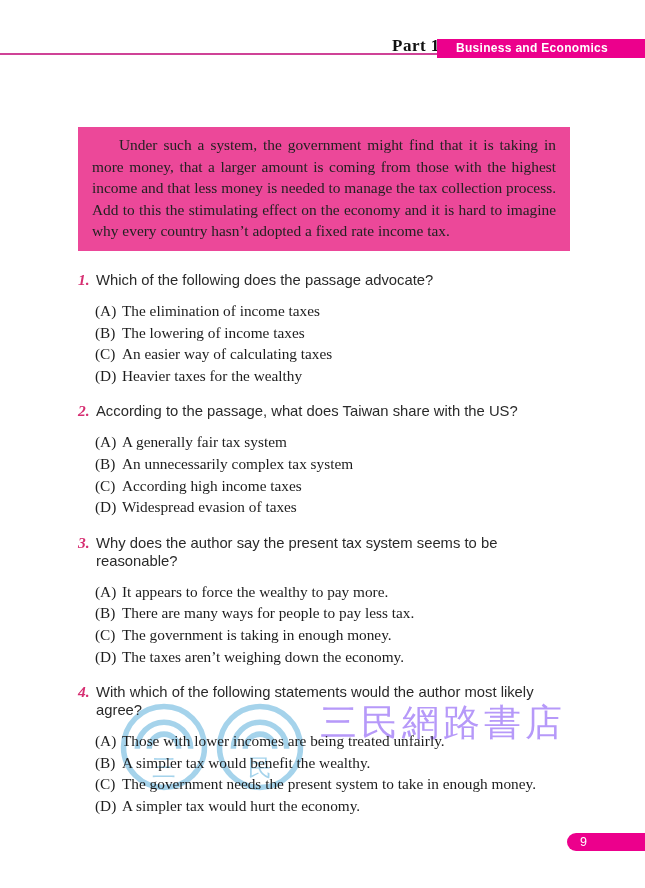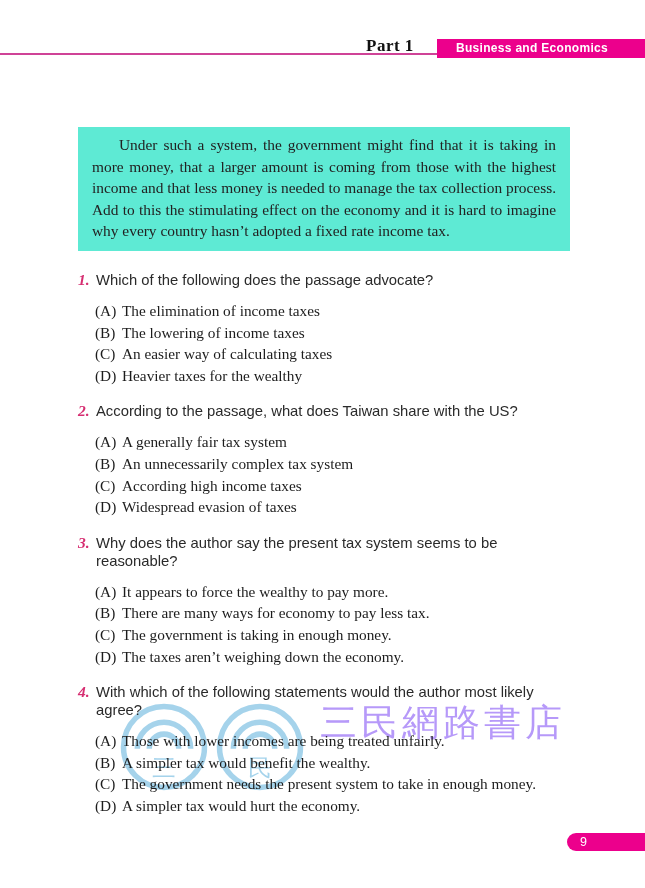--- a/index.html
+++ b/index.html
@@ -7,35 +7,35 @@
     position:relative; width:645px; height:888px; background:#ffffff;
     font-family:"Liberation Serif", serif; overflow:hidden;
   }
 
   
   .header-rule {
     position:absolute; left:0; top:53px; width:438px; height:2px;
     background:#cf4397;
   }
   .part-label {
-    position:absolute; left:366px; top:36px;
+    position:absolute; left:392px; top:36px;
     font-family:"Liberation Serif", serif; font-weight:bold; font-size:17px;
     color:#111111; letter-spacing:0.5px;
   }
   .section-banner {
     position:absolute; left:437px; top:39px; right:0; height:19px;
     background:#ec008c; color:#ffffff;
     font-family:"Liberation Sans", sans-serif; font-weight:bold; font-size:12px;
     line-height:19px; padding-left:19px; letter-spacing:0.3px;
   }
 
   
   .passage {
     position:absolute; left:78px; top:127px; width:492px;
-    background:#5eead4; box-sizing:border-box;
+    background:#ec4899; box-sizing:border-box;
     padding:7px 14px 9px 14px;
     z-index:1;
   }
   .passage p {
     margin:0; font-size:15.4px; line-height:21.6px; color:#222222;
     text-align:justify; text-indent:27px;
   }
 
   
   .questions {
@@ -176,21 +176,21 @@
         <span class="q-num">3.</span>
         <span class="q-text">Why does the author say the present tax system seems to be reasonable?</span>
       </div>
       <div class="options">
         <div class="option">
           <span class="opt-label">(A)</span>
           <span class="opt-text">It appears to force the wealthy to pay more.</span>
         </div>
         <div class="option">
           <span class="opt-label">(B)</span>
-          <span class="opt-text">There are many ways for economy to pay less tax.</span>
+          <span class="opt-text">There are many ways for people to pay less tax.</span>
         </div>
         <div class="option">
           <span class="opt-label">(C)</span>
           <span class="opt-text">The government is taking in enough money.</span>
         </div>
         <div class="option">
           <span class="opt-label">(D)</span>
           <span class="opt-text">The taxes aren’t weighing down the economy.</span>
         </div>
       </div>

